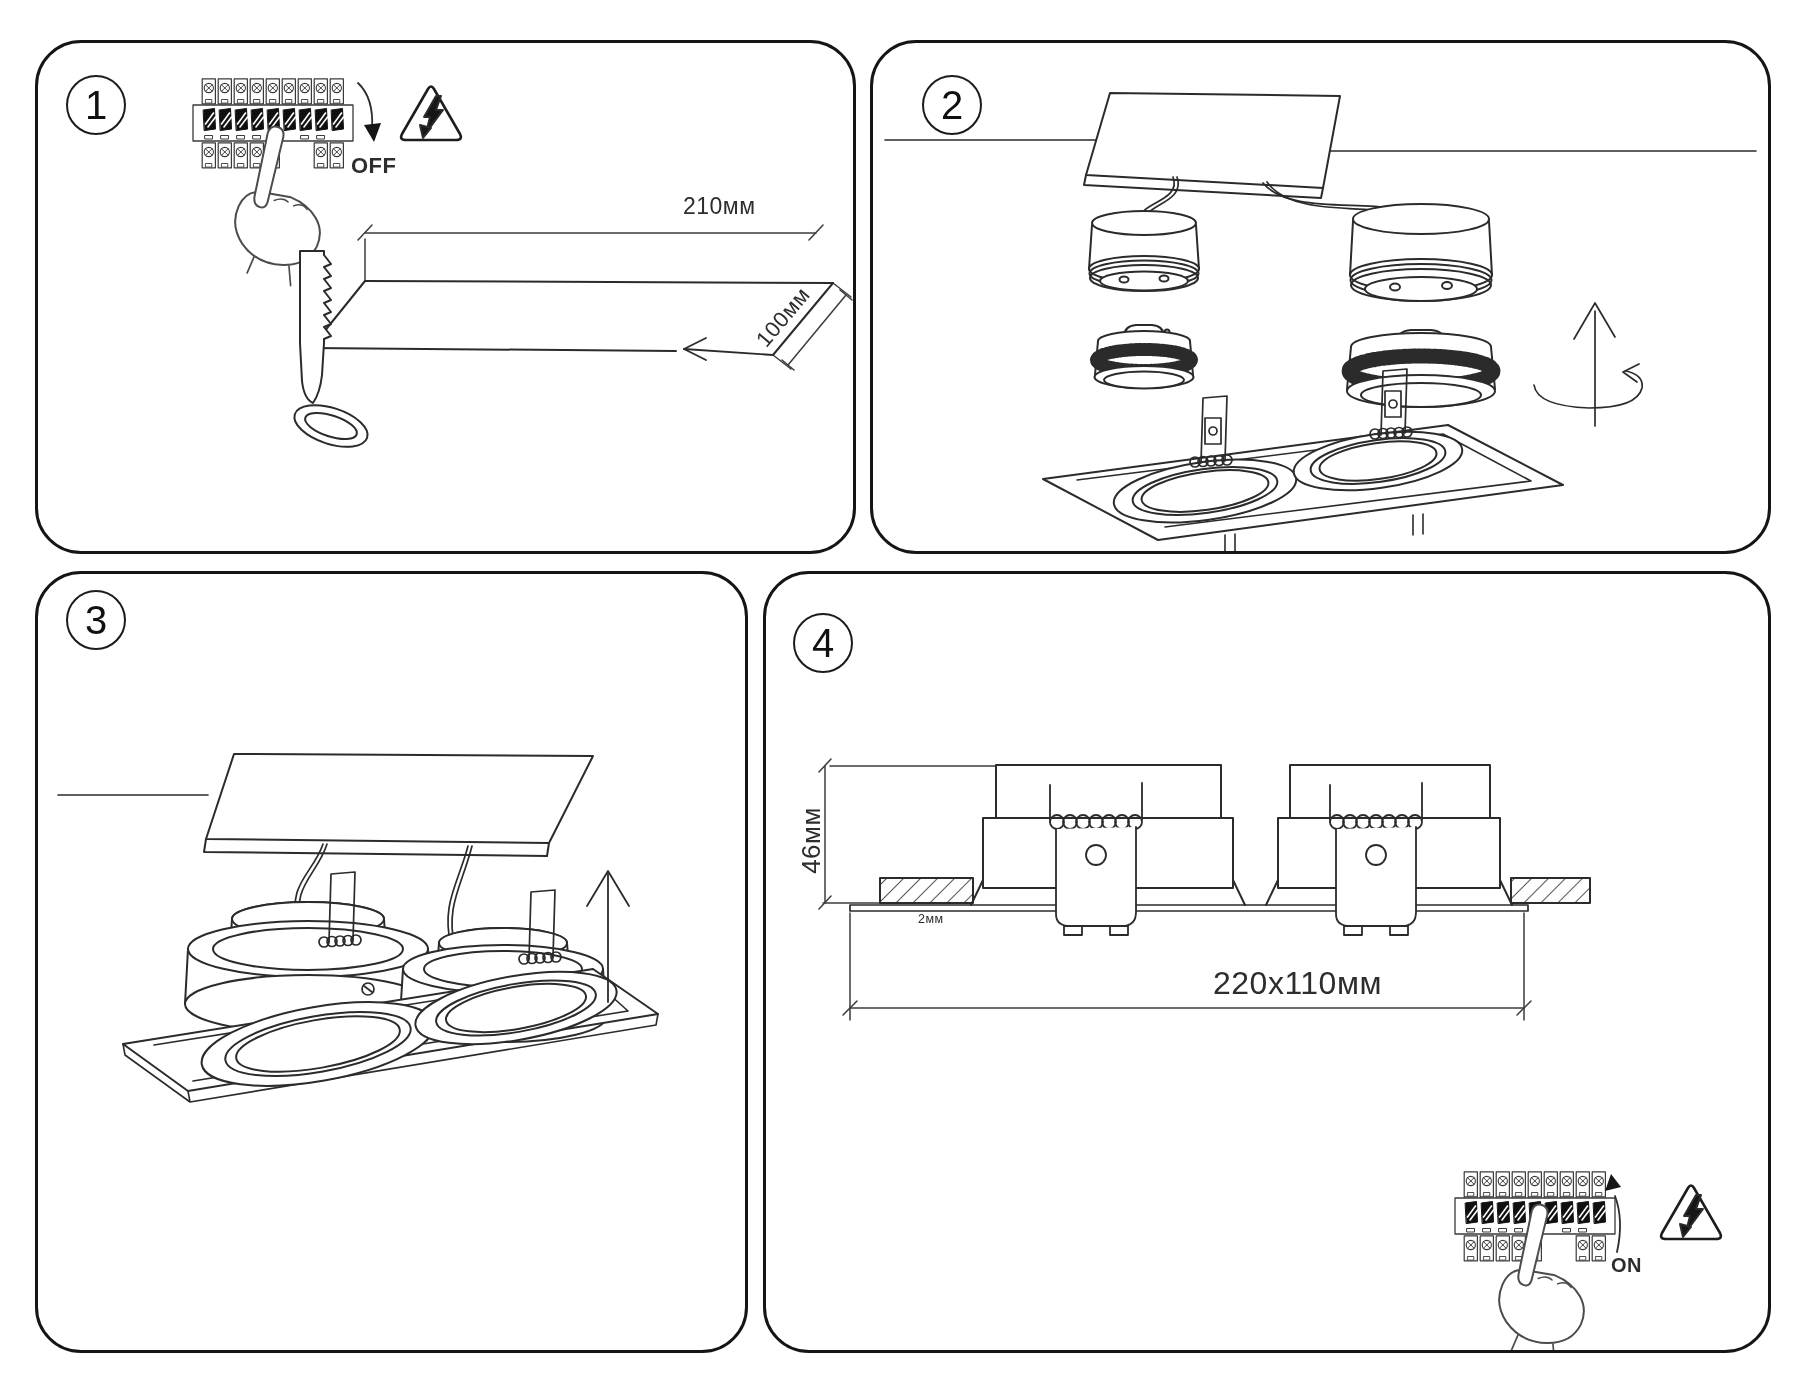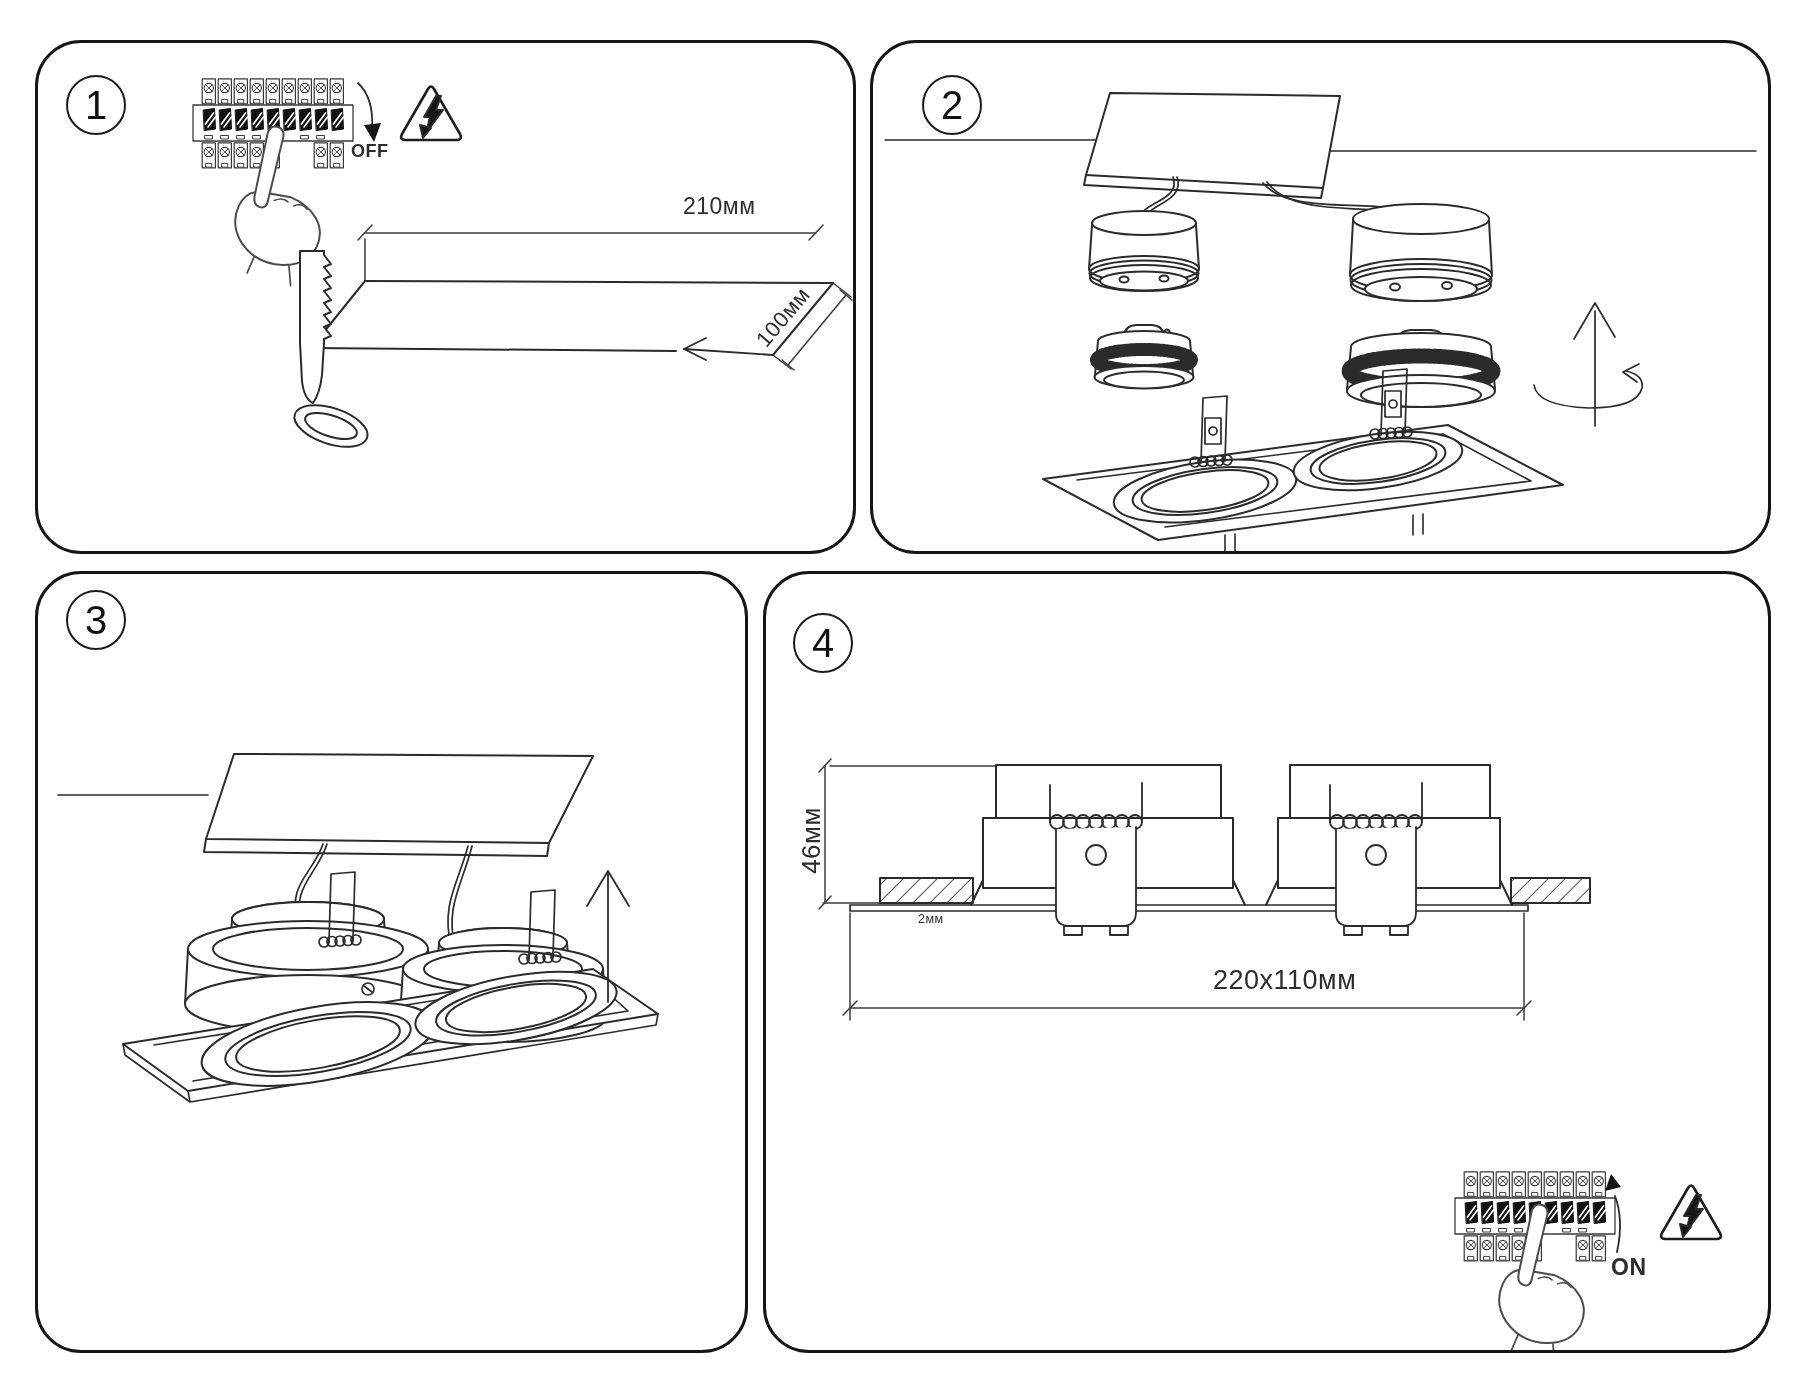--- a/index.html
+++ b/index.html
@@ -83,21 +83,21 @@
       </symbol>
       <pattern id="hatch" patternUnits="userSpaceOnUse" width="12" height="12" patternTransform="rotate(45)">
         <rect width="12" height="12" fill="#fff"></rect>
         <line x1="0" y1="0" x2="0" y2="12" stroke="#2b2b2b" stroke-width="1.6"></line>
       </pattern>
     </defs>
   </svg>
 
   <div class="panel" style="left:35px;top:40px;width:815px;height:508px;">
     <div class="badge" style="left:28px;top:32px;">1</div>
-    <span class="label bold" style="left:313px;top:98px;font-size:18px;">OFF</span>
+    <span class="label bold" style="left:313px;top:110px;font-size:22px;">OFF</span>
     <span class="label" style="left:645px;top:150px;font-size:23px;">210мм</span>
     <span class="label" style="left:723px;top:288px;font-size:22px;transform:rotate(-50deg);transform-origin:left center;">100мм</span>
     <svg class="art" viewBox="0 0 815 508">
       <g stroke="#2b2b2b" stroke-width="2" fill="none" stroke-linecap="round" stroke-linejoin="round">
         <g>
           <use href="#sym-breaker" x="153" y="35" width="166" height="96"></use>
         </g>
         <g transform="translate(206,75) rotate(10)">
           <use href="#sym-hand" width="120" height="160"></use>
         </g>
@@ -312,22 +312,22 @@
           <path d="M549,332 L570,297 L591,332"></path>
         </g>
       </g>
     </svg>
   </div>
 
   <div class="panel" style="left:763px;top:571px;width:1002px;height:776px;">
     <div class="badge" style="left:27px;top:39px;">4</div>
     <span class="label" style="left:12px;top:251px;font-size:26px;transform:rotate(-90deg);">46мм</span>
     <span class="label" style="left:152px;top:338px;font-size:12.5px;">2мм</span>
-    <span class="label" style="left:447px;top:391px;font-size:27px;">220x110мм</span>
-    <span class="label bold" style="left:845px;top:680px;font-size:23px;">ON</span>
+    <span class="label" style="left:447px;top:391px;font-size:32px;">220x110мм</span>
+    <span class="label bold" style="left:845px;top:680px;font-size:20px;">ON</span>
     <svg class="art" viewBox="0 0 1002 776">
       <g stroke="#2b2b2b" stroke-width="2" fill="none" stroke-linecap="round" stroke-linejoin="round">
         <g stroke="#3c3c3c" stroke-width="1.5">
           <path d="M59,192 V329"></path>
           <path d="M53,198 L65,185 M53,335 L65,322"></path>
           <path d="M64,192 H232"></path>
           <path d="M57,329 H114"></path>
         </g>
         <g>
           <rect x="114" y="304" width="93" height="25" fill="url(#hatch)" stroke="#2b2b2b"></rect>

